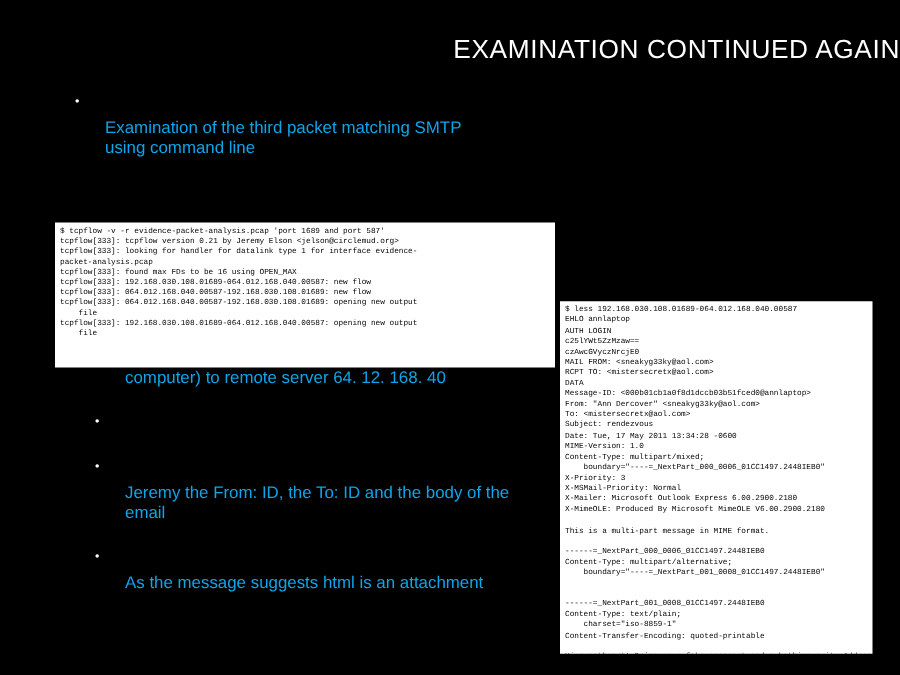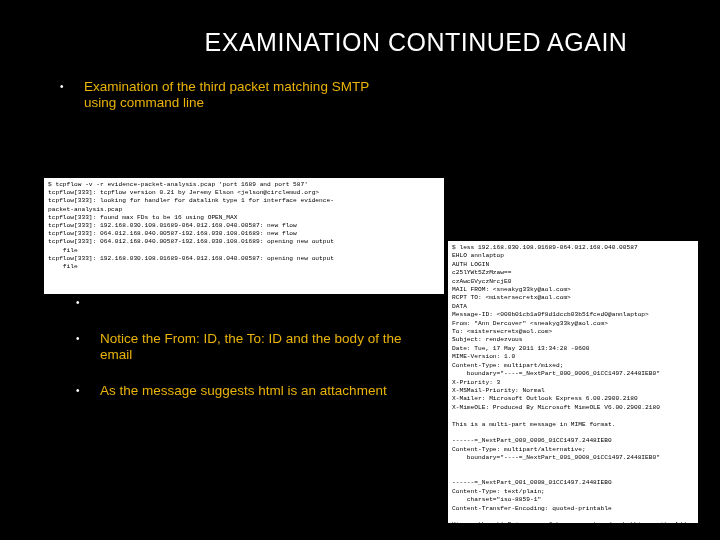--- a/index.html
+++ b/index.html
@@ -6,24 +6,24 @@
   body {
     width: 720px;
     height: 540px;
     background: #000;
     color: #fff;
     font-family: Arial, Helvetica, sans-serif;
     position: relative;
     overflow: hidden;
   }
   .title {
-    font-size: 25px;
+    font-size: 21px;
     font-weight: 400;
     letter-spacing: 0.5px;
-    text-align: center;
+    text-align: right;
     padding: 28px 0 0 112px;
   }
   .content {
     padding: 18px 0 0 0;
   }
   .bullet-row {
     display: flex;
     align-items: flex-start;
     padding: 4px 0 10px 0;
   }
@@ -33,22 +33,23 @@
     font-size: 10px;
     line-height: 16px;
     color: #fff;
     width: 24px;
     flex-shrink: 0;
     text-align: left;
   }
   .btxt {
     font-size: 13.5px;
     line-height: 16px;
-    color: #eab308;
+    color: #0ea5e9;
     max-width: 320px;
+    margin-top: 20px;
   }
   .term1 {
     position: absolute;
     left: 44px;
     top: 178px;
     width: 400px;
     height: 116px;
     background: #fff;
     color: #000;
     font-family: "Courier New", monospace;
@@ -98,21 +99,21 @@
   <div class="sp2"></div>
 
   <div class="bullet-row indent2">
     <span class="dot">•</span>
   </div>
 
   <div class="sp2"></div>
 
   <div class="bullet-row indent2">
     <span class="dot">•</span>
-    <span class="btxt">Notice the From: ID, the To: ID and the body of the email</span>
+    <span class="btxt">Jeremy the From: ID, the To: ID and the body of the email</span>
   </div>
 
   <div class="sp2"></div>
 
   <div class="bullet-row indent2">
     <span class="dot">•</span>
     <span class="btxt">As the message suggests html is an attachment</span>
   </div>
 
 </div>

